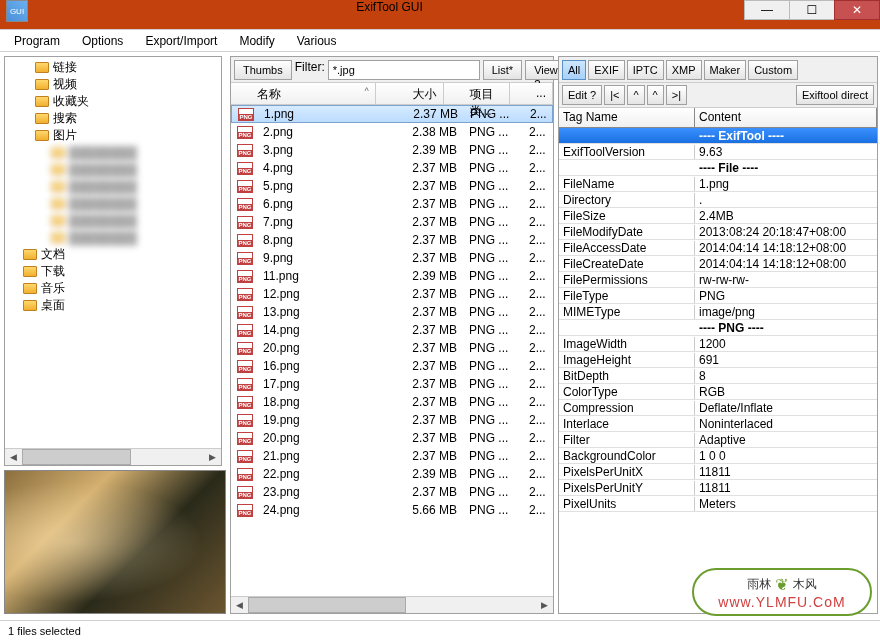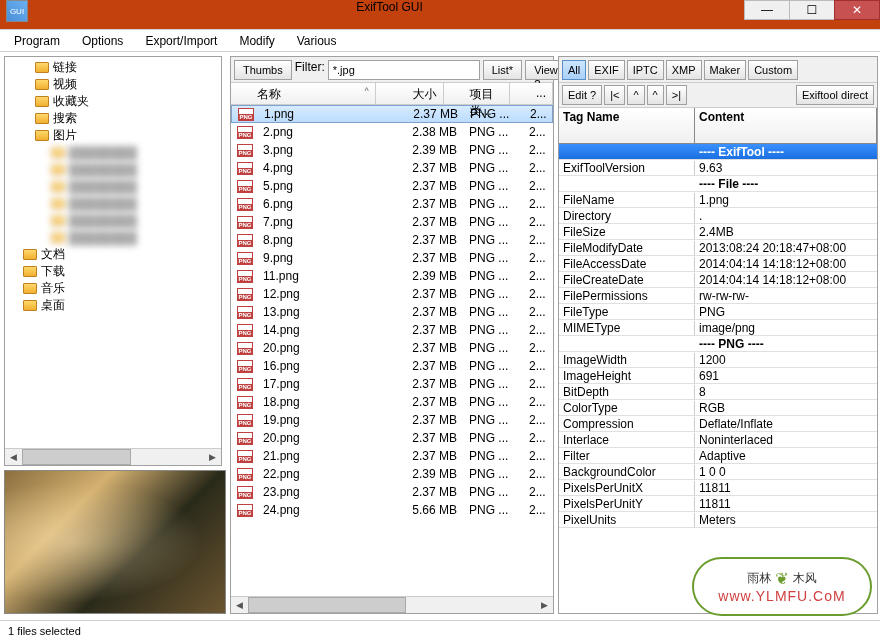--- a/index.html
+++ b/index.html
@@ -37,30 +37,30 @@
 .col { border-right:1px solid #ccc; padding:3px 6px; font-size:12px; position:relative;margin-left:20px; }
 .col.sort::after{content:"^";position:absolute;right:6px;top:3px;font-size:9px;color:#666;}
 .rows { flex:1; overflow:hidden; }
 .row { display:flex; height:18px; align-items:center; cursor:pointer; }
 .row.sel { background:linear-gradient(#d6ebff,#bcdcff); border:1px solid #7da2ce; height:18px; }
 .png-icon { width:16px; height:13px; background:#fff; border:1px solid #c04040; margin:0 4px 0 6px; flex-shrink:0; position:relative; }
 .png-icon::after{content:"PNG";position:absolute;bottom:-1px;left:-1px;right:-1px;background:#c04040;color:#fff;font-size:6px;line-height:7px;text-align:center;font-weight:bold;}
 .cell { padding:0 6px; font-size:12px; overflow:hidden; white-space:nowrap; }
 .tabbar { display:flex; gap:2px; padding:3px; background:#f0f0f0; border-bottom:1px solid #ccc; height:26px; align-items:center; }
 .tabbar2 { display:flex; gap:2px; padding:3px; background:#f0f0f0; border-bottom:1px solid #ccc; height:25px; align-items:center; }
-.meta-cols { display:flex; background:linear-gradient(#fff,#f0f0f0); border-bottom:1px solid #888; height:36px;font-weight:bold; }
+.meta-cols { display:flex; background:linear-gradient(#fff,#f0f0f0); border-bottom:1px solid #888; height:20px; }
 .meta-cols div { padding:2px 4px; border-right:1px solid #888; }
 .meta-rows { flex:1; overflow:hidden; }
 .mrow { display:flex; height:16px; align-items:center; border-bottom:1px solid #e0e0e0; font-size:11px; }
 .mrow.hdr { background:linear-gradient(#3a90ff,#1a70e0); color:#fff; font-weight:bold; }
 .mrow.sect { font-weight:bold; }
 .mcell1 { width:136px; padding:0 4px; border-right:1px solid #ccc; overflow:hidden; white-space:nowrap; }
 .mcell2 { flex:1; padding:0 4px; overflow:hidden; white-space:nowrap; }
 .status { position:absolute; bottom:0; left:0; right:0; height:20px; padding:2px 8px; border-top:1px solid #d0d0d0; font-size:11px; line-height:16px; }
-.watermark { position:absolute; right:8px; bottom:24px; width:180px; height:59px; border:2px solid #6b9c2e; border-radius:30px; background:#fff; display:flex; flex-direction:column; align-items:center; justify-content:center; pointer-events:none; }
+.watermark { position:absolute; right:8px; bottom:24px; width:180px; height:48px; border:2px solid #6b9c2e; border-radius:30px; background:#fff; display:flex; flex-direction:column; align-items:center; justify-content:center; pointer-events:none; }
 .watermark .t1 { font-size:14px; color:#333; display:flex;align-items:center;gap:4px;}
 .watermark .leaf{color:#6b9c2e;font-size:16px;}
 .watermark .t2 { font-size:14px; color:#d04040; letter-spacing:1px; }
 .active{background:linear-gradient(#cde6ff,#a8d0f8);border-color:#5a90c8;}
 </style>
 </head>
 <body>
 
 <div class="titlebar">
   <div class="app-icon">GUI</div>

